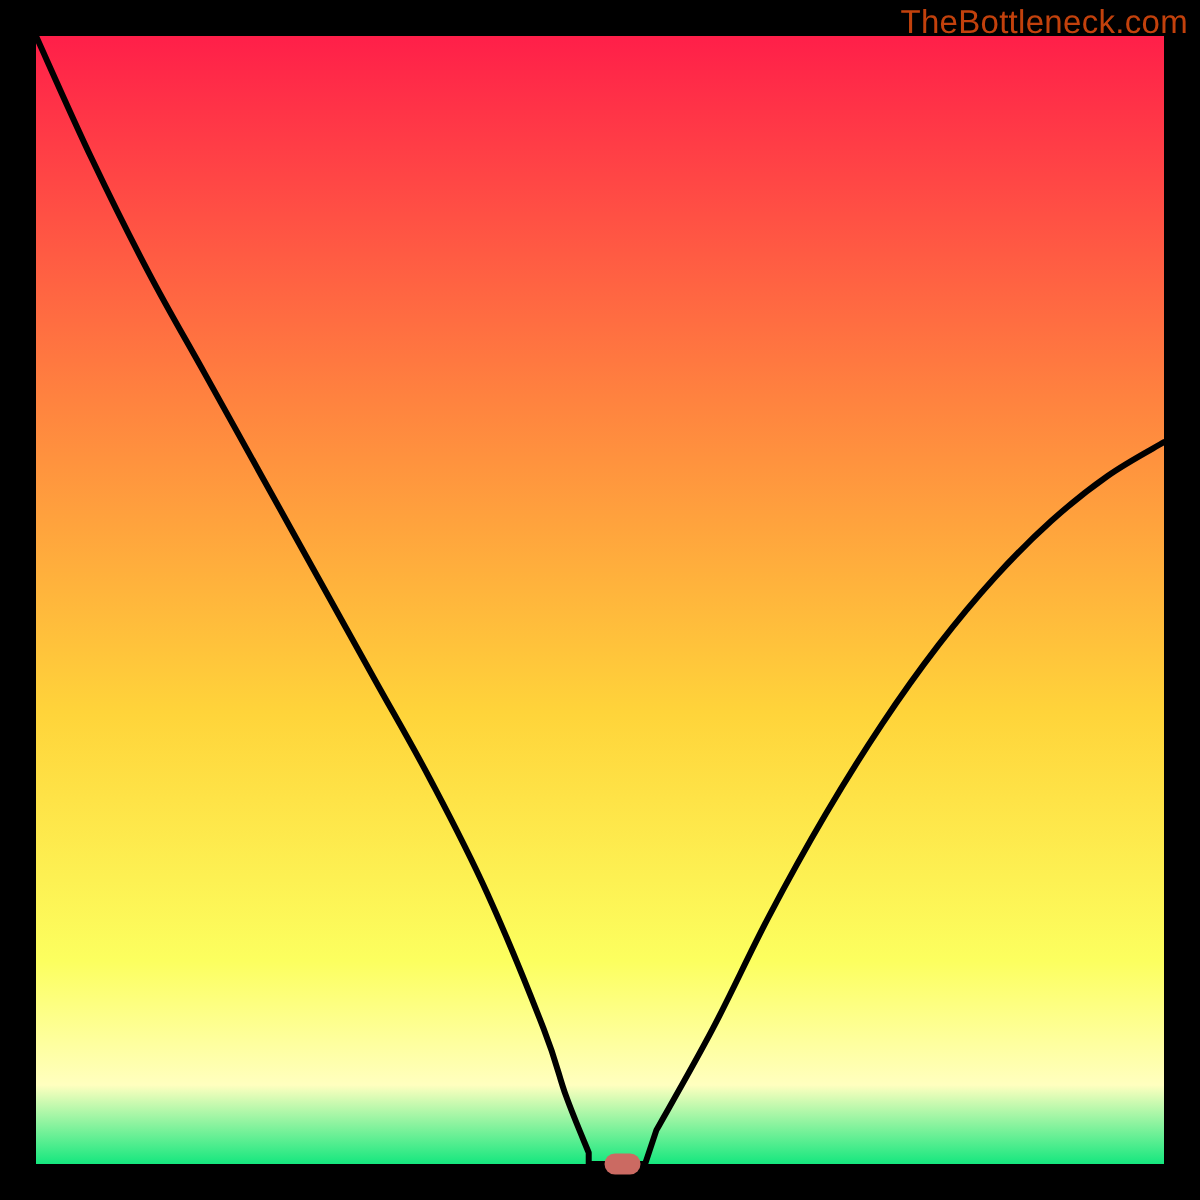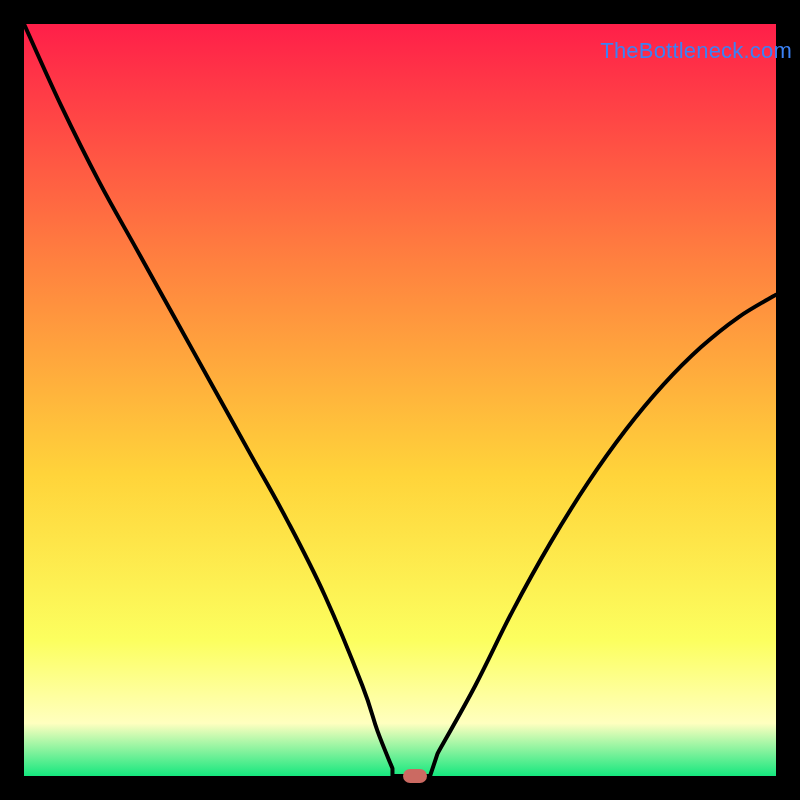--- a/index.html
+++ b/index.html
@@ -23,25 +23,24 @@
     position: absolute;
     left: 0;
     top: 0;
     width: 752px;
     height: 752px;
   }
   .attribution {
     position: absolute;
     top: 2px;
     right: 8px;
-    color: #3b82f6;
+    color: #c2410c;
     font-size: 22px;
     font-weight: 500;
     letter-spacing: 0.2px;
-    margin-top: 36px;
   }
   .marker {
     position: absolute;
     width: 24px;
     height: 14px;
     border-radius: 7px;
     background: #cb6a62;
     transform: translate(-50%, -50%);
   }
 </style>

